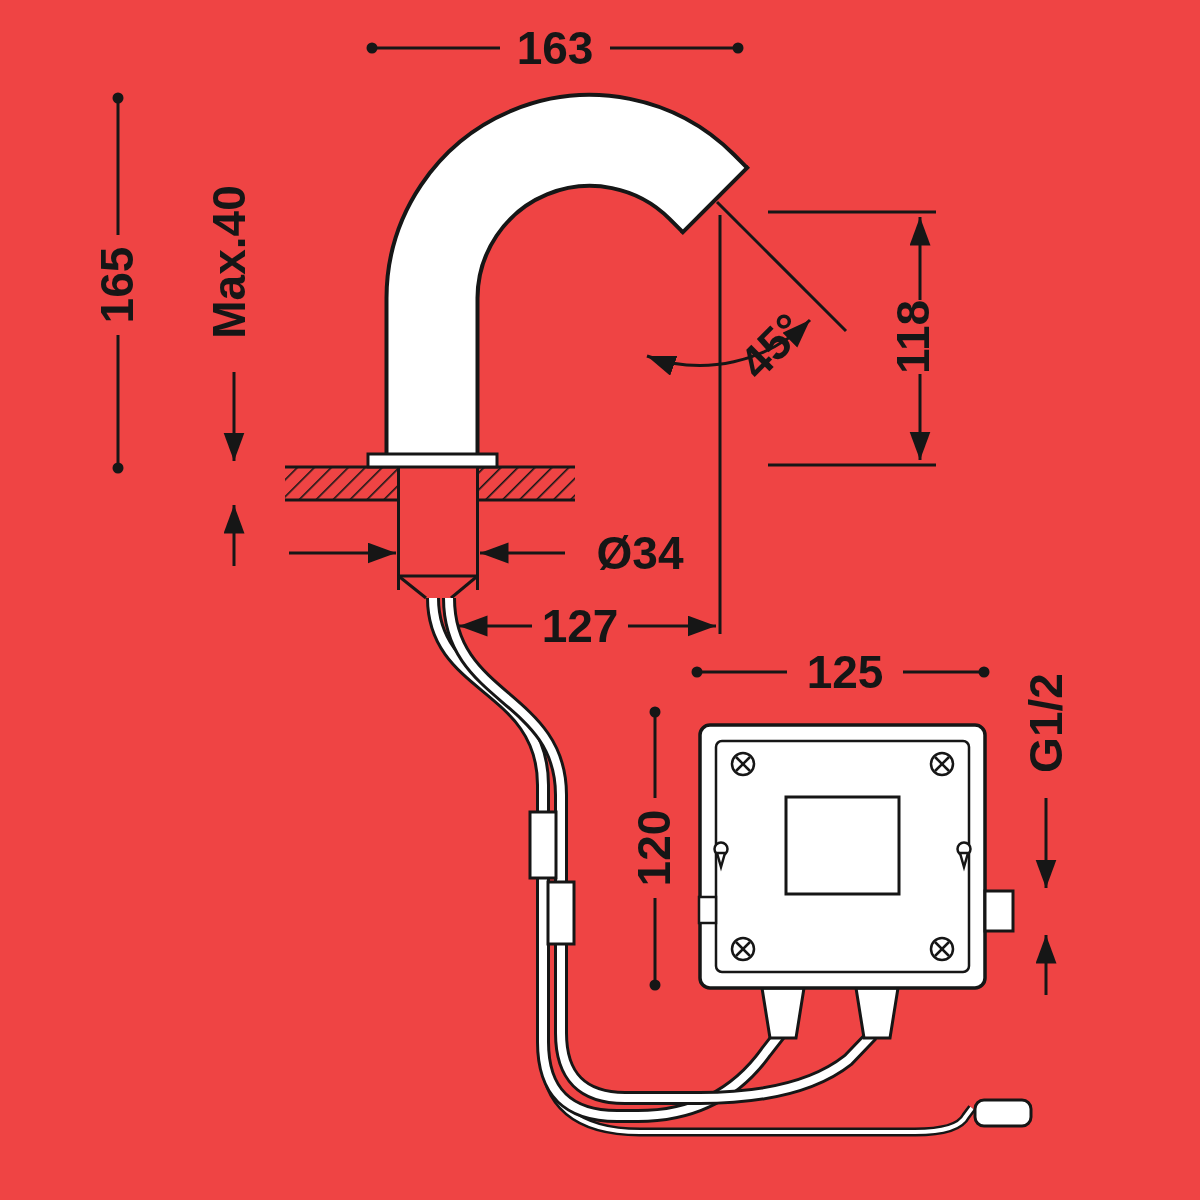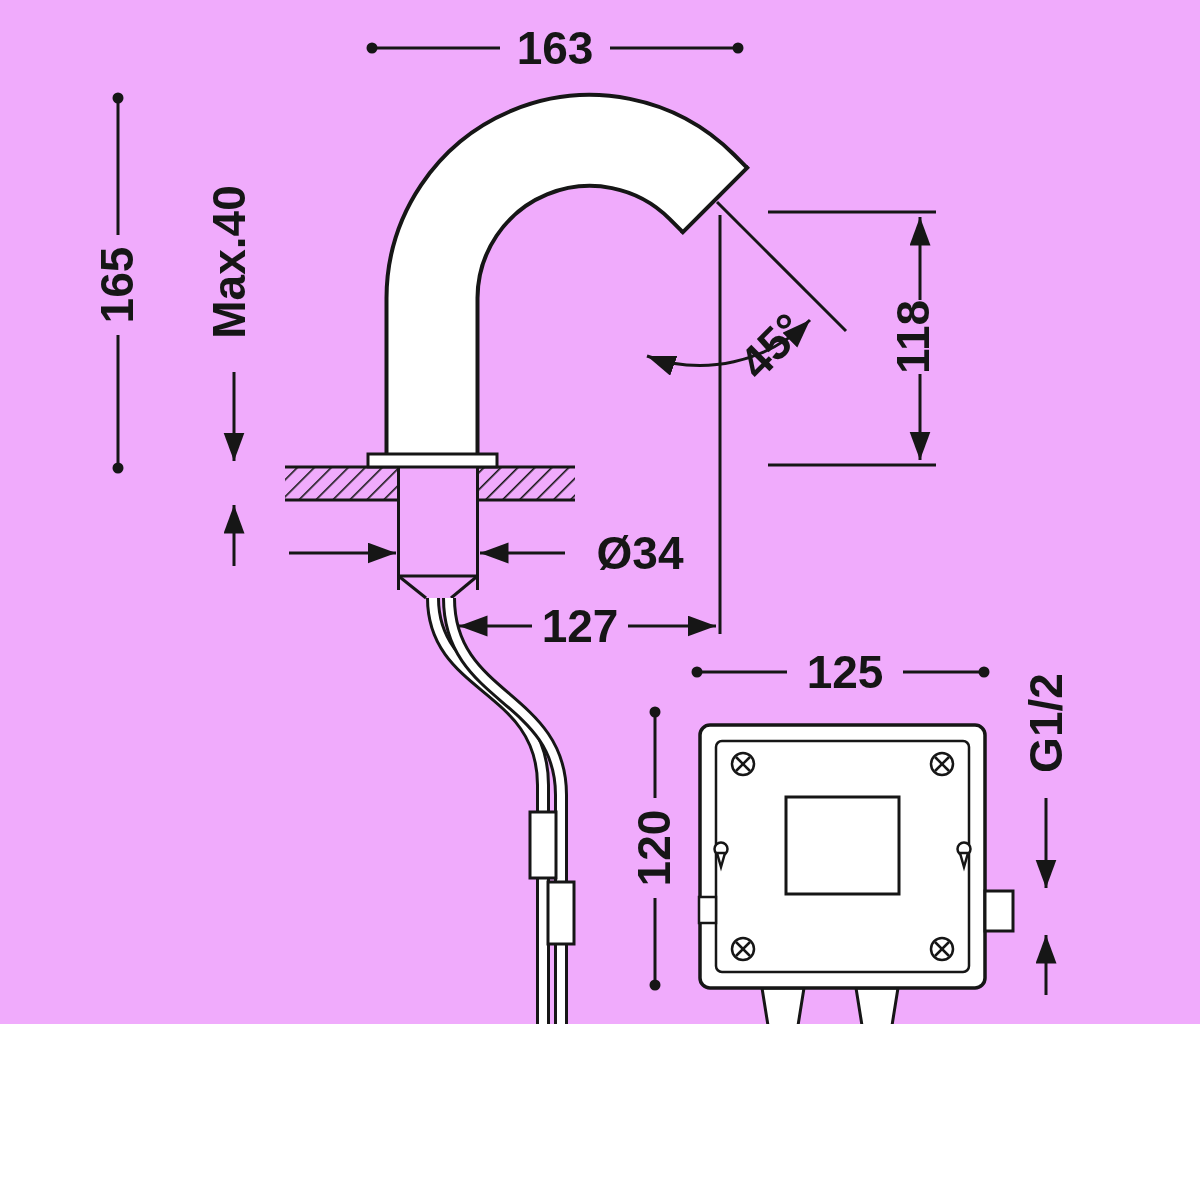--- a/index.html
+++ b/index.html
@@ -1,16 +1,16 @@
 <!DOCTYPE html>
 <html><head>
 <meta charset="utf-8">
 <style>
   html,body{margin:0;padding:0;background:#ffffff;}
-  .page{width:1200px;height:1024px;background:#f0abfc;position:relative;overflow:hidden;}
+  .page{width:1200px;height:1200px;background:#ef4444;position:relative;overflow:hidden;}
   svg{display:block;}
   text.dim{
     font-family:"Liberation Sans", sans-serif;
     font-weight:700;
     font-size:46px;
     fill:#161616;
   }
 </style>
 </head>
 <body>

